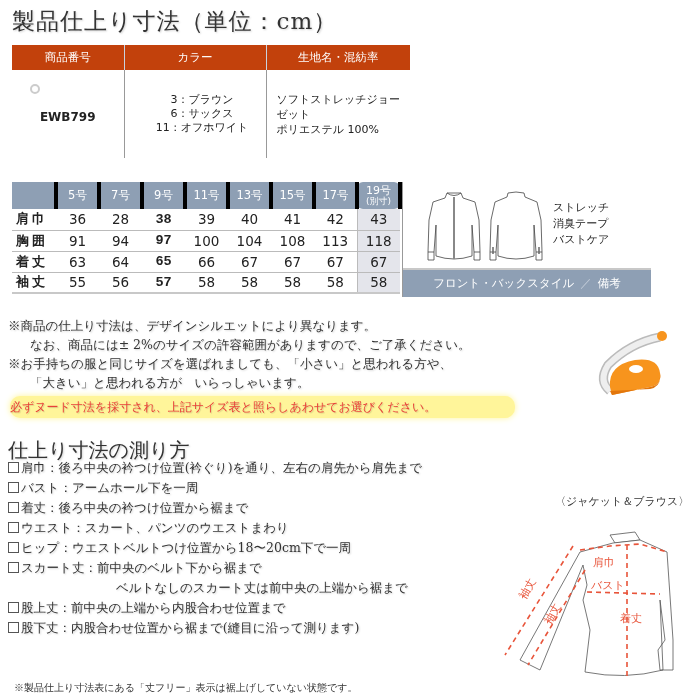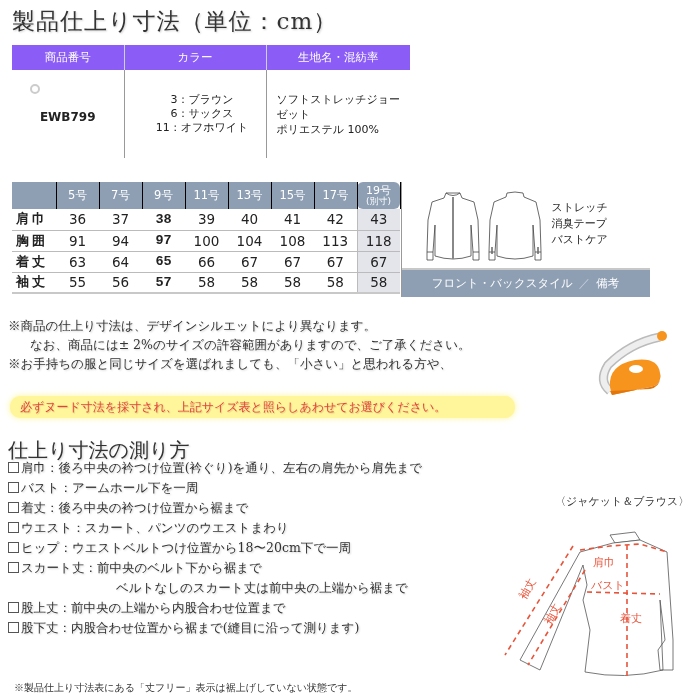--- a/index.html
+++ b/index.html
@@ -13,21 +13,21 @@
     position: absolute; left: 12px; top: 6px;
     font-size: 23px; color: #333; letter-spacing: 1px;
   }
 
   
   #prod-table {
     position: absolute; left: 12px; top: 45px; width: 398px;
     border-collapse: collapse;
   }
   #prod-table th {
-    background: #8b5cf6; color: #fff; font-weight: normal;
+    background: #c2410c; color: #fff; font-weight: normal;
     font-size: 11.5px; height: 25px; border-right: 1px solid #c9d2de;
   }
   #prod-table th:last-child { border-right: none; }
   #prod-table td {
     height: 88px; vertical-align: middle; font-size: 11px;
     border-right: 1px solid #999;
   }
   #prod-table td:last-child { border-right: none; }
   .c1 { width: 112px; text-align: center; position: relative; }
   .c2 { width: 142px; padding-left: 14px; line-height: 14px; text-align: center; }
@@ -36,21 +36,21 @@
     position: absolute; left: 18px; top: 14px; width: 10px; height: 10px;
     border: 2px solid #ccc; border-radius: 50%;
   }
   .prod-code { font-weight: bold; font-size: 12px; display: block; margin-top: 6px; }
 
   
   #size-wrap { position: absolute; left: 12px; top: 182px; width: 680px; }
   #size-table { border-collapse: collapse; float: left; }
   #size-table th {
     background: #8e9fb4; color: #fff; font-weight: normal; font-size: 11.5px;
-    height: 27px; width: 43px; border-right: 1px solid #000000;
+    height: 27px; width: 43px; border-right: 4px solid #000000;
   }
   #size-table th.corner { width: 44px; }
   #size-table th.last { background: #8e9fb4; line-height: 10px; font-size: 11px; border-radius: 6px; }
   #size-table th.last small { font-size: 9px; display: block; }
   #size-table td {
     height: 21px; font-size: 13.5px; text-align: center; color: #222;
     border-bottom: 1px solid #bbb;
   }
   #size-table td.rowh { font-weight: bold; letter-spacing: 3px; font-size: 13px; text-align: left; padding-left: 4px; }
   #size-table td.b { font-weight: bold; font-family: Liberation Mono, monospace; }
@@ -67,21 +67,21 @@
   #notes { position: absolute; left: 150px; top: 18px; font-size: 11px; line-height: 16px; }
   .shirt { position: absolute; top: 8px; }
 
   
   #note-block { position: absolute; left: 8px; top: 316px; font-size: 12.5px; line-height: 19px; color: #333; }
   #note-block .indent { padding-left: 22px; }
   #highlight {
     position: absolute; left: 10px; top: 396px; width: 505px; height: 22px;
     background: #fff59a; border-radius: 10px;
     box-shadow: 0 0 6px #fff59a;
-    color: #e8413a; font-size: 12px; line-height: 22px; padding-left: 10px;
+    color: #e8413a; font-size: 12px; line-height: 22px; 
     text-shadow: 1px 1px 1px rgba(0,0,0,0.15);
   }
   #tape { position: absolute; left: 590px; top: 325px; }
 
   
   #guide-title { position: absolute; left: 8px; top: 437px; font-size: 20px; font-weight: normal; color: #333; }
   #guide-list { position: absolute; left: 8px; top: 458px; font-size: 12.5px; line-height: 20px; color: #333; list-style: none; }
   #guide-list li .box { display: inline-block; width: 11px; height: 11px; border: 1px solid #555; margin-right: 2px; vertical-align: -1px; }
   #guide-list li.sub { padding-left: 108px; }
   #footnote { position: absolute; left: 14px; top: 681px; font-size: 10px; color: #333; }
@@ -132,21 +132,21 @@
       <th>15号</th>
       <th>17号</th>
       <th class="last">
         <span>19号</span>
         <small>(別寸)</small>
       </th>
     </tr>
     <tr>
       <td class="rowh">肩巾</td>
       <td>36</td>
-      <td>37</td>
+      <td>28</td>
       <td class="b">38</td>
       <td>39</td>
       <td>40</td>
       <td>41</td>
       <td>42</td>
       <td class="g">43</td>
     </tr>
     <tr>
       <td class="rowh">胸囲</td>
       <td>91</td>
@@ -208,20 +208,21 @@
     <div id="style-head">
       <span>フロント・バックスタイル</span><span class="slash">／</span><span>備考</span>
     </div>
   </div>
 </div>
 
 <div id="note-block" class="serif shadow">
   <div>※商品の仕上り寸法は、デザインシルエットにより異なります。</div>
   <div class="indent">なお、商品には± 2%のサイズの許容範囲がありますので、ご了承ください。</div>
   <div>※お手持ちの服と同じサイズを選ばれましても、「小さい」と思われる方や、</div>
+  <div class="indent">「大きい」と思われる方が　いらっしゃいます。</div>
 </div>
 <div id="highlight" class="serif">必ずヌード寸法を採寸され、上記サイズ表と照らしあわせてお選びください。</div>
 
 <svg id="tape" width="100" height="80" viewBox="0 0 100 80">
   <path d="M70 12 Q40 18 18 40 Q8 56 20 66" fill="none" stroke="#bbb" stroke-width="9"></path>
   <path d="M70 12 Q40 18 18 40 Q8 56 20 66" fill="none" stroke="#eee" stroke-width="6"></path>
   <circle cx="72" cy="11" r="5" fill="#f7941d"></circle>
   <path d="M20 62 Q18 40 45 35 Q68 32 70 48 Q72 60 60 62 L22 70 Z" fill="#f7941d"></path>
   <path d="M20 66 L60 64 Q70 62 70 52 L70 48 Q72 60 60 62 L22 70 Z" fill="#e2760c"></path>
   <ellipse cx="46" cy="44" rx="7" ry="4" fill="#fff"></ellipse>

